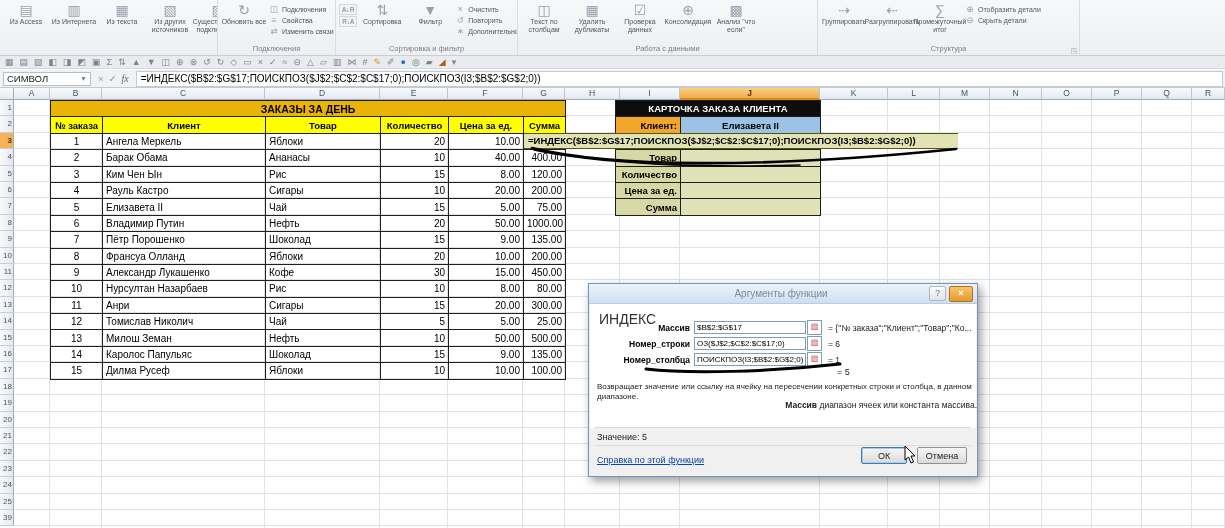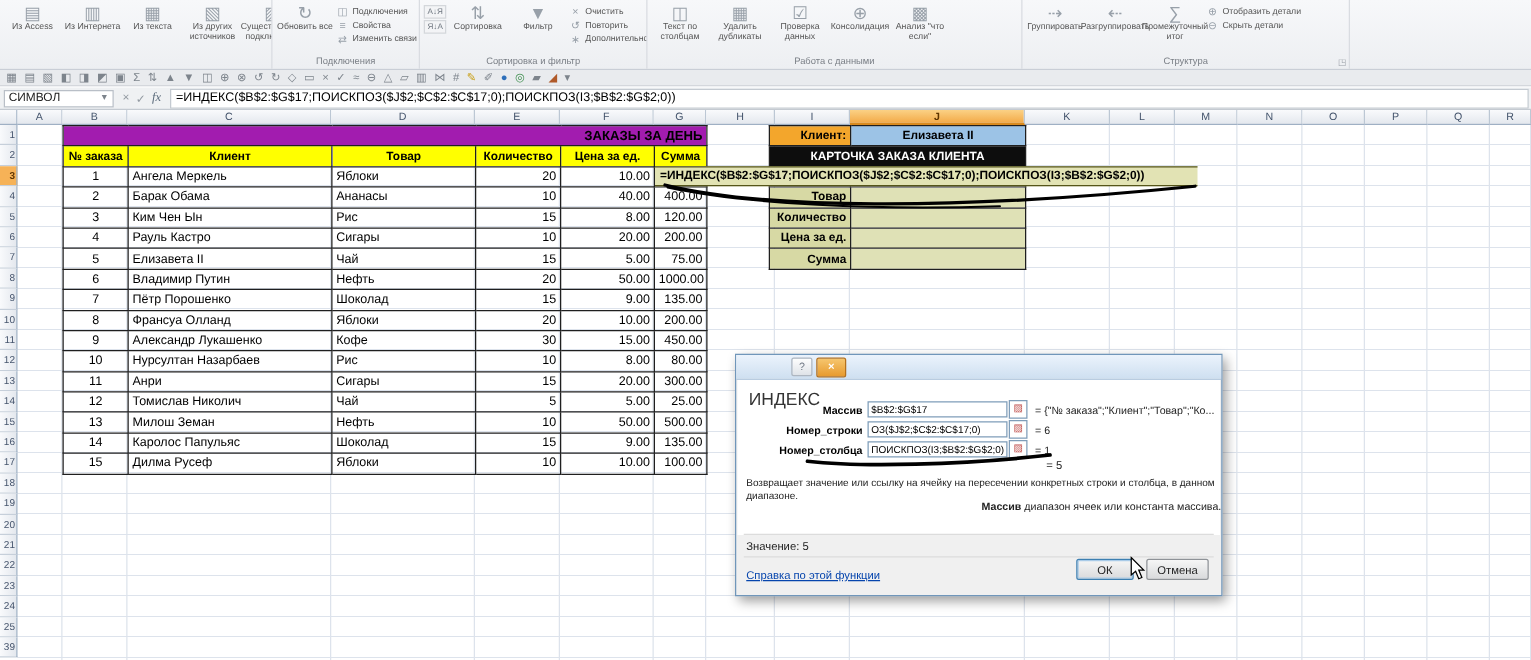--- a/index.html
+++ b/index.html
@@ -49,21 +49,21 @@
       text-align:center;line-height:11px;box-sizing:border-box;}
   .ch.sel{background:linear-gradient(#fbd185,#f3ab49);border-bottom:2px solid #d98a1e;color:#5e3400;font-weight:bold;}
   .rh{position:absolute;left:0;width:14px;height:16.4px;background:linear-gradient(to right,#f9fafc,#e4e8ee);
       border-right:1px solid #9fb0c4;border-bottom:1px solid #c6cfda;font-size:8px;color:#45546c;
       text-align:right;padding-right:1px;line-height:16px;box-sizing:border-box;overflow:hidden;}
   .rh.sel{background:#f6b257;color:#5e3400;font-weight:bold;}
   table.xl{border-collapse:collapse;table-layout:fixed;position:absolute;}
   table.xl td,table.xl th{border:1px solid #1f1f1f;height:16.4px;padding:0 3px;font-size:10px;color:#000;
       box-sizing:border-box;overflow:hidden;white-space:nowrap;font-weight:normal;}
   #orders{left:50px;top:12px;width:515px;}
-  #orders .ot-title{background:#a21caf;font-weight:bold;text-align:right;font-size:10.5px;margin-top:28px;}
+  #orders .ot-title{background:#eab308;font-weight:bold;text-align:center;font-size:10.5px;margin-top:28px;}
   #orders th{background:#ffff00;font-weight:bold;text-align:center;font-size:9.5px;}
   #orders .c-num{text-align:center;}
   #orders .c-rt{text-align:right;}
   #card{left:615px;top:12px;width:205px;}
   #card .cc-title{background:#0d0d0d;color:#fff;font-weight:bold;text-align:center;font-size:9.5px;}
   #card .cc-klabel{background:#f3a62c;font-weight:bold;text-align:right;font-size:9.5px;}
   #card .cc-kval{background:#9cc3e6;font-weight:bold;text-align:center;font-size:9.5px;}
   #card .cc-flabel{background:#d7d9a4;font-weight:bold;text-align:right;font-size:9.5px;}
   #card .cc-fval{background:#dfe1b6;}
   .strip{position:absolute;left:524px;top:44.8px;width:434px;height:16.4px;background:#e2e3b4;
@@ -507,25 +507,25 @@
           </tr>
         </tbody>
       </table>
     <table class="xl" id="card">
         <colgroup>
           <col style="width: 65px;">
           <col style="width: 140px;">
         </colgroup>
         <tbody>
           <tr>
+            <td class="cc-title" colspan="2">КАРТОЧКА ЗАКАЗА КЛИЕНТА</td>
+          </tr>
+          <tr>
             <td class="cc-klabel">Клиент:</td>
             <td class="cc-kval">Елизавета II</td>
-          </tr>
-          <tr>
-            <td class="cc-title" colspan="2">КАРТОЧКА ЗАКАЗА КЛИЕНТА</td>
           </tr>
           <tr>
             <td class="cc-fval"></td>
             <td class="cc-fval"></td>
           </tr>
           <tr>
             <td class="cc-flabel">Товар</td>
             <td class="cc-fval"></td>
           </tr>
           <tr>
@@ -547,20 +547,21 @@
 
     <svg class="anno" width="1225" height="440">
       <path d="M532,60 C610,79 760,81 956,61" fill="none" stroke="#000" stroke-width="2.6" stroke-linecap="round"></path>
       <path d="M534,62 C600,76 700,80 800,77" fill="none" stroke="#000" stroke-width="1.6" stroke-linecap="round"></path>
     </svg>
   </div>
 
   <div class="dlg">
     <div class="dlg-title">
       <span style="width:40px"></span>
+      <span class="t">Аргументы функции</span>
       <span class="dlg-help">?</span>
       <span class="dlg-close">×</span>
     </div>
     <div class="dlg-white"></div>
     <div class="fnname">ИНДЕКС</div>
 
     <div class="frow" style="top:36px">
       <div class="flab">Массив</div>
       <div class="fin">$B$2:$G$17</div>
       <div class="fpick">▨</div>

